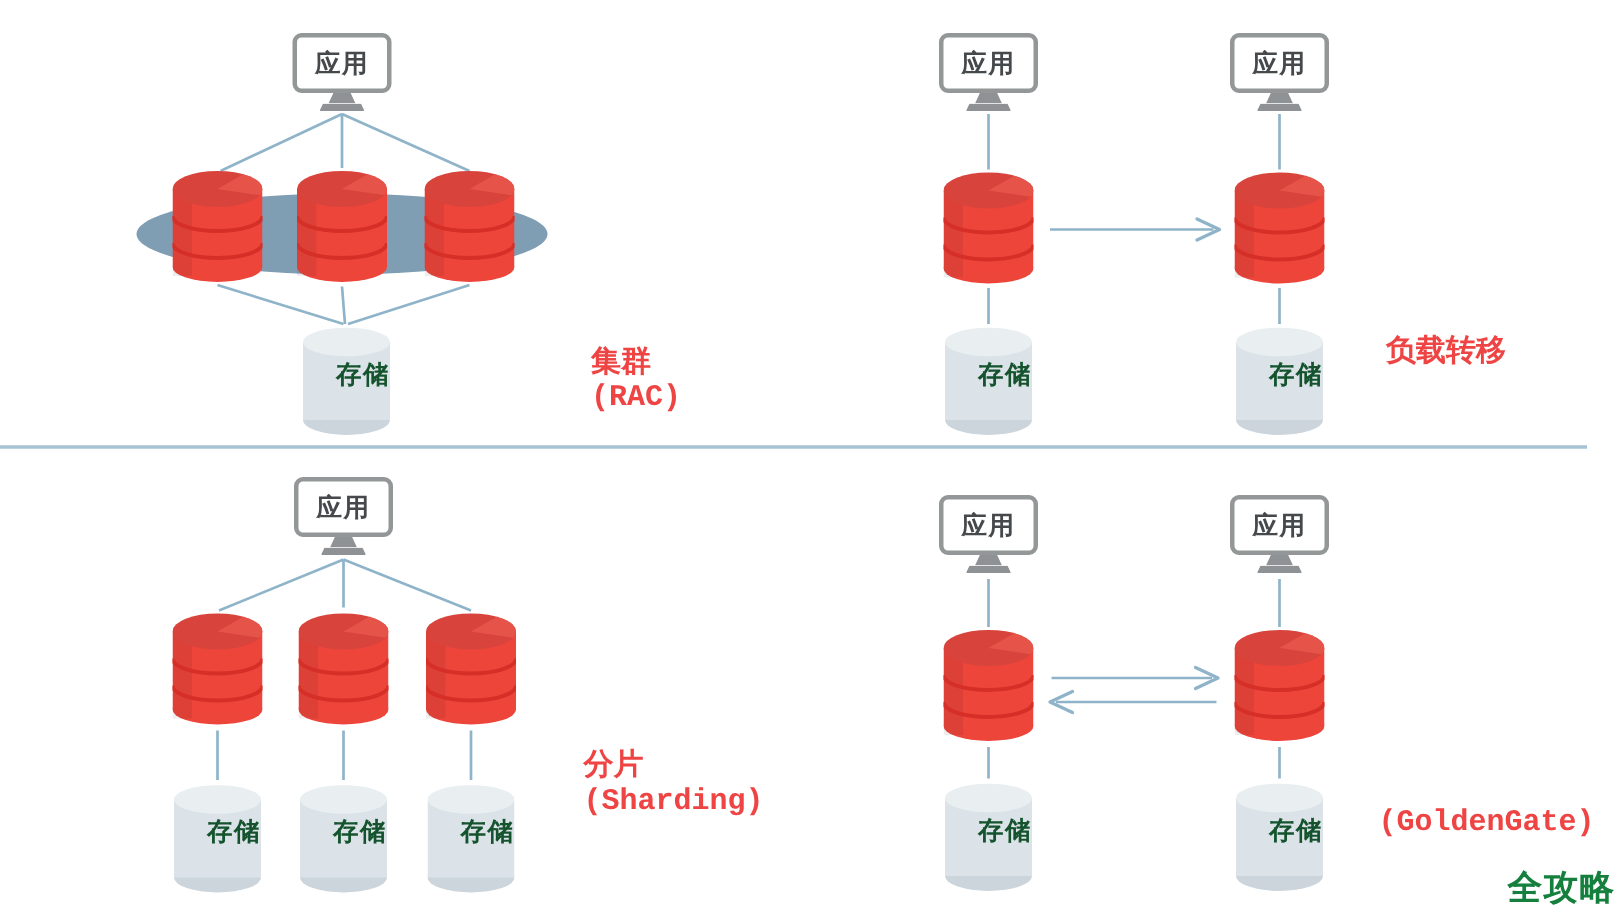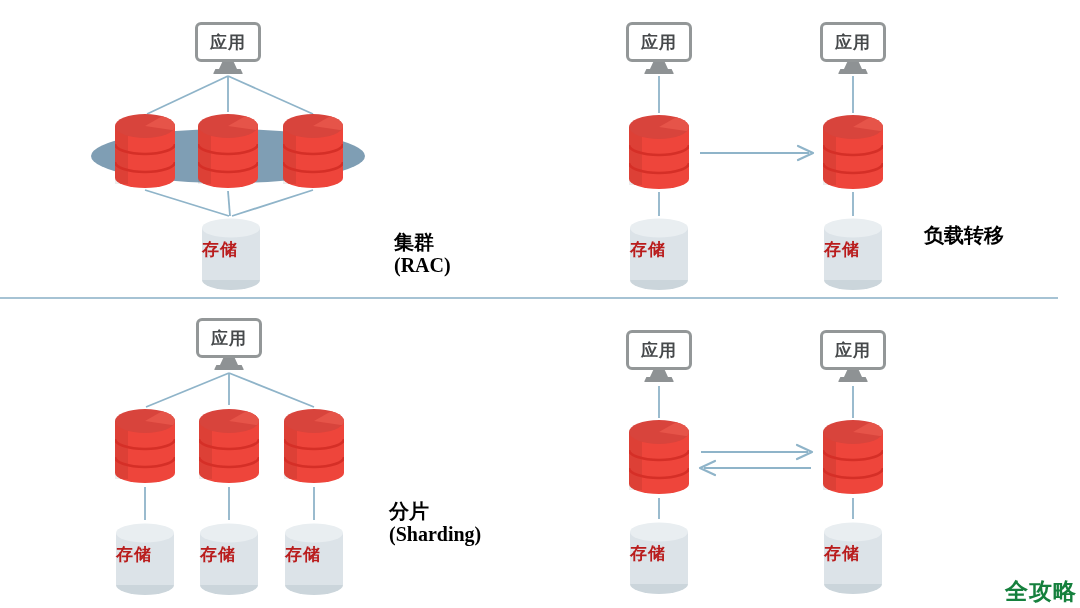--- a/index.html
+++ b/index.html
@@ -1,18 +1,18 @@
 <!DOCTYPE html>
 <html><head>
 <meta charset="utf-8">
 <style>
   html,body{margin:0;padding:0;background:#ffffff;}
   .canvas{
     position:relative;width:1080px;height:608px;background:#ffffff;overflow:hidden;
-    font-family:Liberation Serif, serif;
+    font-family:Liberation Mono, monospace;
   }
   svg.connectors{position:absolute;left:0;top:0;z-index:1;}
   .icon{position:absolute;z-index:2;}
   
   .monitor{position:absolute;z-index:2;width:66px;}
   .monitor .screen{
     box-sizing:border-box;width:66px;height:40px;background:#ffffff;
     border:3px solid #939798;border-radius:6px;
     display:flex;align-items:center;justify-content:center;
     font-size:17px;font-weight:600;color:#46494b;letter-spacing:1px;
@@ -21,25 +21,25 @@
     width:18px;height:7px;background:#8e9294;margin:0 auto;
     clip-path:polygon(18% 0,82% 0,100% 100%,0 100%);
   }
   .monitor .base{
     width:30px;height:5px;background:#8e9294;margin:0 auto;border-radius:1px;
     clip-path:polygon(8% 0,92% 0,100% 100%,0 100%);
   }
   
   .storage{position:absolute;z-index:2;width:58px;height:76px;}
   .storage .slabel{
-    position:absolute;left:0;top:22px;width:100%;text-align:left;
-    font-size:17px;font-weight:600;color:#b91c1c;letter-spacing:1px;
+    position:absolute;left:0;top:22px;width:100%;text-align:right;
+    font-size:17px;font-weight:600;color:#14532d;letter-spacing:1px;
   }
   
-  .label{position:absolute;z-index:3;color:#000000;font-size:20px;font-weight:600;line-height:23px;white-space:nowrap;}
+  .label{position:absolute;z-index:3;color:#ef4444;font-size:20px;font-weight:600;line-height:23px;white-space:nowrap;}
   .watermark{
     position:absolute;z-index:3;color:#15803d;font-size:23px;font-weight:700;
     letter-spacing:1px;white-space:nowrap;
   }
 </style>
 </head>
 <body>
 
 <div class="canvas">
 
@@ -232,18 +232,19 @@
         </svg>
       <div class="slabel">存储</div>
     </div>
     <div class="storage" style="left:824px;top:520px">
       <svg width="58" height="76" viewBox="0 0 58 76">
           <use href="#storage-shape"></use>
         </svg>
       <div class="slabel">存储</div>
     </div>
     <div class="label" style="left:919px;top:537px">
+      <div>(GoldenGate)</div>
     </div>
   </div>
 
   <div class="watermark" style="left:1005px;top:576px">全攻略</div>
 
 </div>
 
 </body></html>

